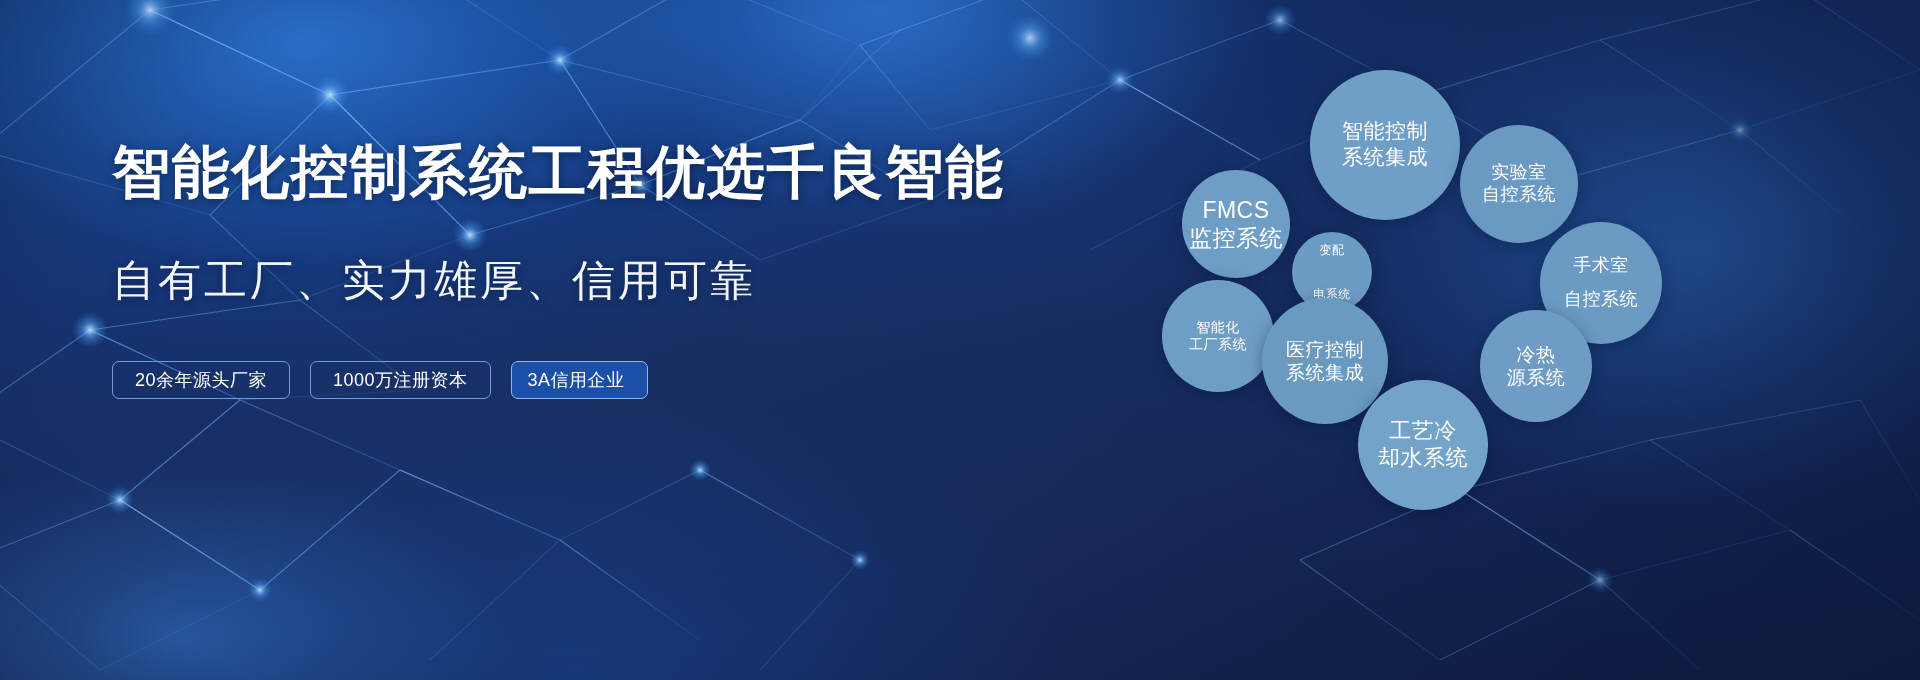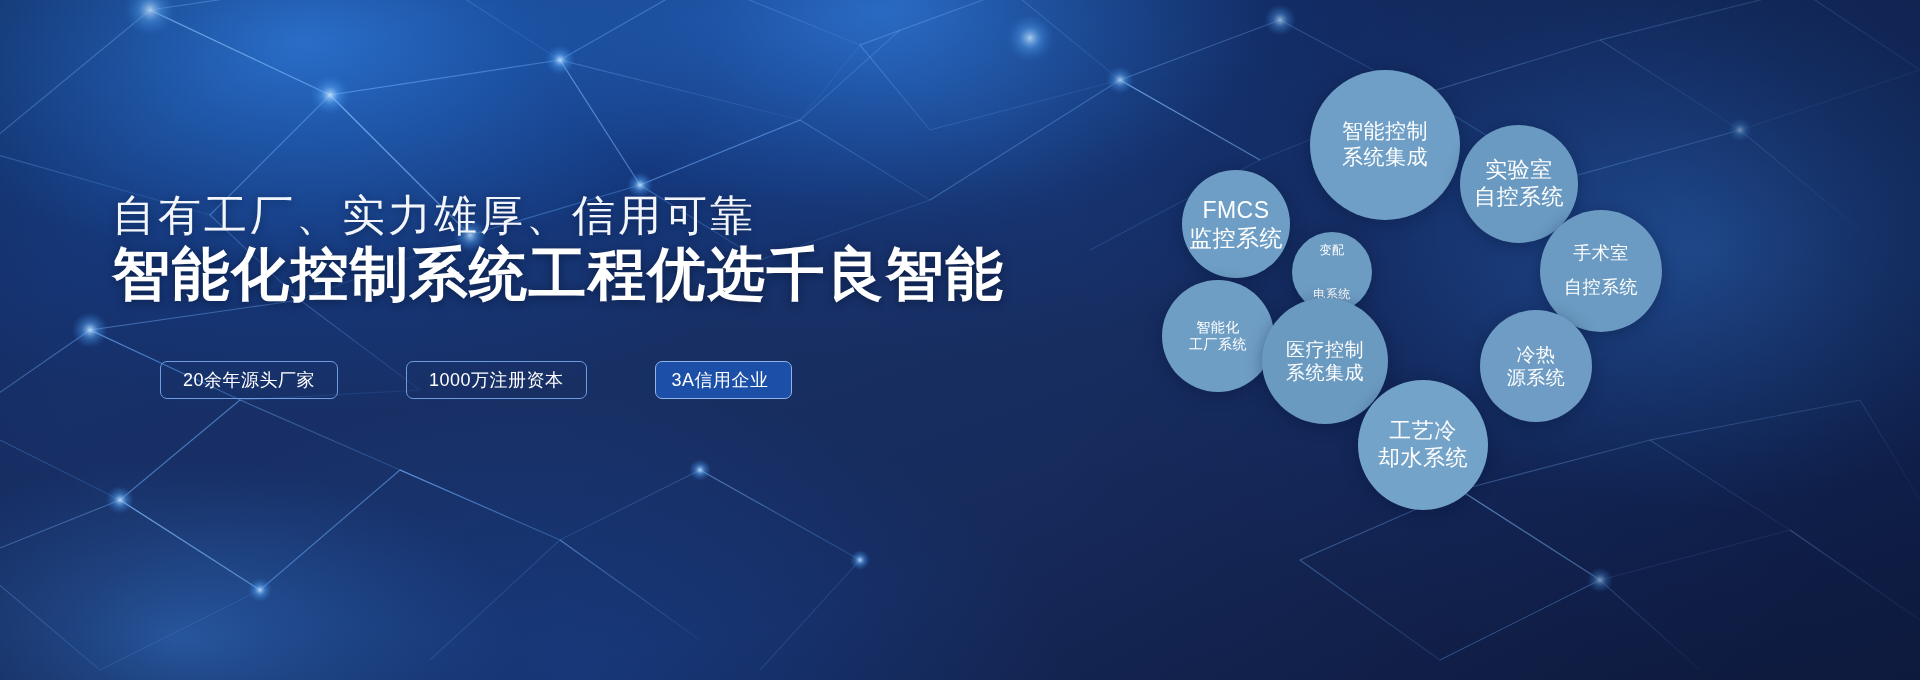--- a/index.html
+++ b/index.html
@@ -72,21 +72,20 @@
     height:38px;
     padding:0 22px;
     display:flex; align-items:center; justify-content:center;
     border:1.5px solid #6f9ce0;
     border-radius:7px;
     color:#ffffff;
     font-size:18px;
     letter-spacing:.5px;
     white-space:nowrap;
     background:transparent;
-    margin-left:48px;
   }
   .badge.filled {
     background:#1b4fa8;
     border-color:#8fb4e8;
     padding-left:16px;
   }
 
   
   #bubbles {
     position:absolute;
@@ -189,49 +188,49 @@
       <circle cx="1740" cy="130" r="12" fill="url(#node)"></circle>
       <circle cx="700" cy="470" r="11" fill="url(#node)"></circle>
       <circle cx="860" cy="560" r="10" fill="url(#node)"></circle>
     </g>
   </svg>
 
   <div id="vignette"></div>
 
   <div id="copy">
 
+    <div id="headline">智能化控制系统工程优选千良智能</div>
+
     <div id="subhead">自有工厂、实力雄厚、信用可靠</div>
-
-    <div id="headline">智能化控制系统工程优选千良智能</div>
 
     <div id="badges">
       <div class="badge">20余年源头厂家</div>
       <div class="badge">1000万注册资本</div>
       <div class="badge filled">3A信用企业</div>
     </div>
   </div>
 
   <div id="bubbles">
       <div class="bubble" style="left: 170px; top: 50px; width: 150px; height: 150px; font-size: 21px; background: rgb(111, 159, 198); font-family: Liberation Serif, serif;">
         <span>智能控制</span>
         <span>系统集成</span>
       </div>
-      <div class="bubble" style="left: 320px; top: 105px; width: 118px; height: 118px; font-size: 22px; background: rgb(106, 154, 194);">
+      <div class="bubble" style="left: 320px; top: 105px; width: 118px; height: 118px; font-size: 18px; background: rgb(106, 154, 194);">
         <span>实验室</span>
         <span>自控系统</span>
       </div>
       <div class="bubble" style="left: 42px; top: 150px; width: 108px; height: 108px; font-size: 23px; background: rgb(110, 158, 197);">
         <span>FMCS</span>
         <span>监控系统</span>
       </div>
       <div class="bubble" style="left: 152px; top: 212px; width: 80px; height: 80px; font-size: 12px; background: rgb(109, 156, 195); gap: 29px;">
         <span>变配</span>
         <span>电系统</span>
       </div>
-      <div class="bubble" style="left: 400px; top: 190px; width: 122px; height: 122px; font-size: 18px; background: rgb(107, 155, 194); gap: 12px;">
+      <div class="bubble" style="left: 400px; top: 202px; width: 122px; height: 122px; font-size: 18px; background: rgb(107, 155, 194); gap: 12px;">
         <span>手术室</span>
         <span>自控系统</span>
       </div>
       <div class="bubble" style="left: 22px; top: 260px; width: 112px; height: 112px; font-size: 14px; background: rgb(111, 158, 197);">
         <span>智能化</span>
         <span>工厂系统</span>
       </div>
       <div class="bubble" style="left: 122px; top: 278px; width: 126px; height: 126px; font-size: 19px; background: rgb(107, 154, 193);">
         <span>医疗控制</span>
         <span>系统集成</span>

